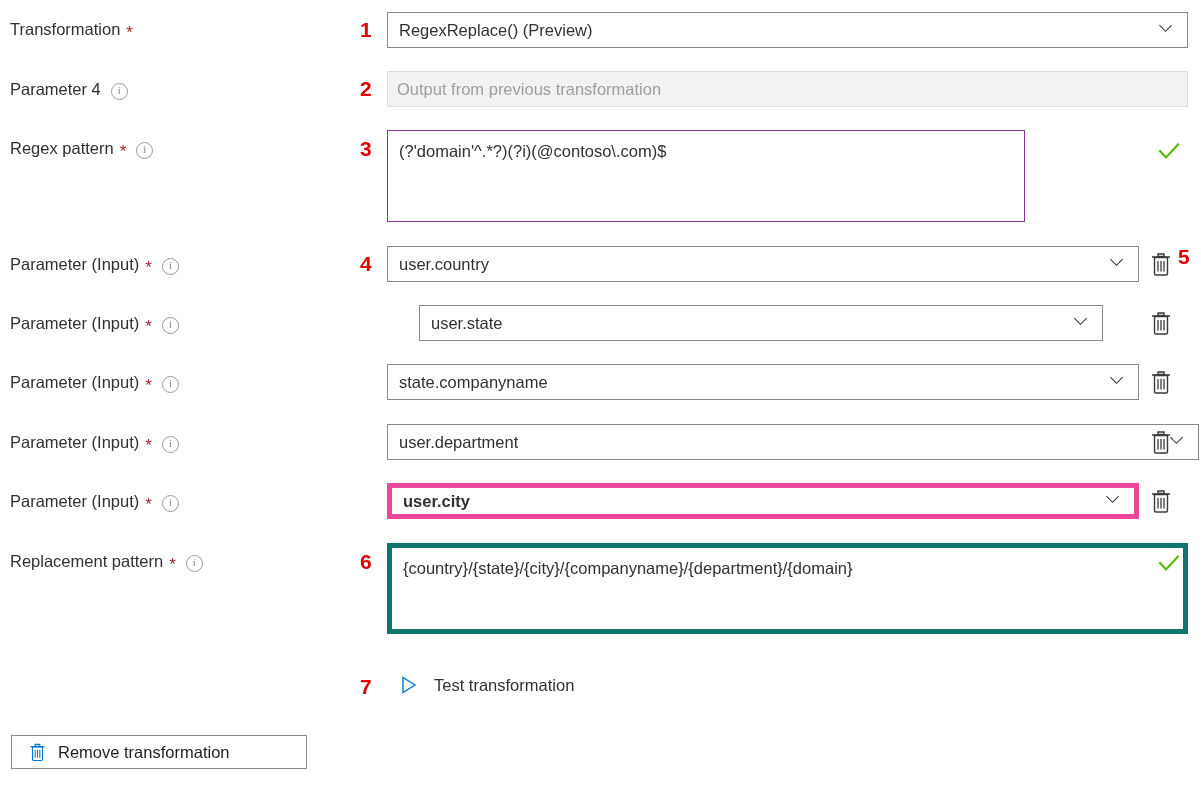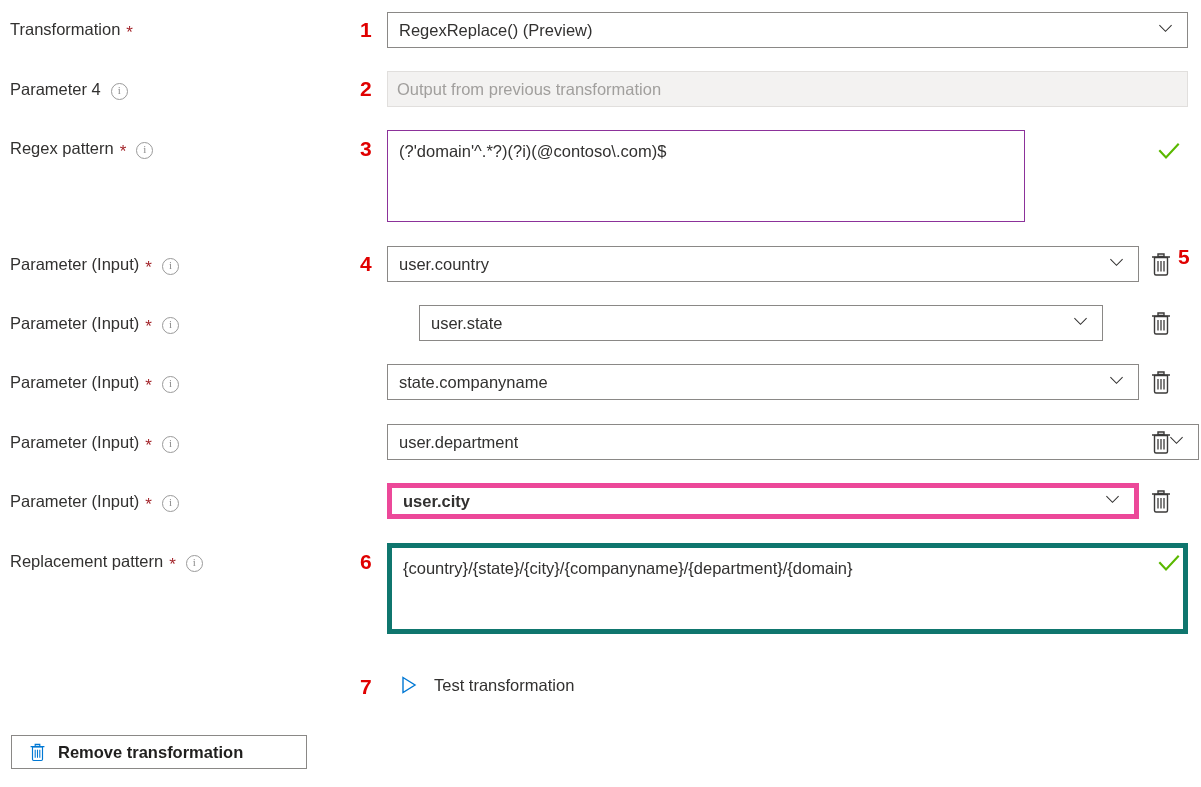--- a/index.html
+++ b/index.html
@@ -150,21 +150,21 @@
     border: 1px solid #8a8886;
     background: #ffffff;
     display: flex;
     align-items: center;
     cursor: pointer;
     padding: 0 16px;
   }
   .remove-btn .ico { width: 19px; height: 20px; margin-right: 11px; }
   .remove-btn .lbl {
     font-size: 16.5px;
-    font-weight: bold;
+    font-weight: normal;
     color: #201f1e;
     white-space: nowrap;
   }
 </style>
 </head>
 <body>
 
 <div class="label" style="top:19px;">
   <span class="txt">Transformation</span>
   <span class="req">*</span>

